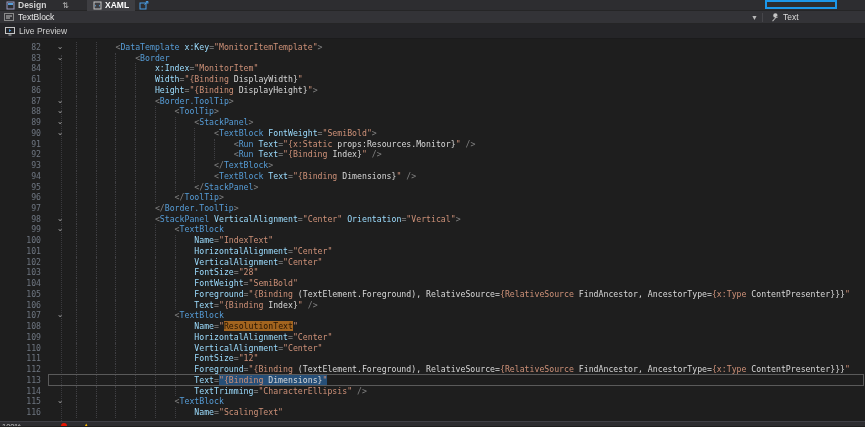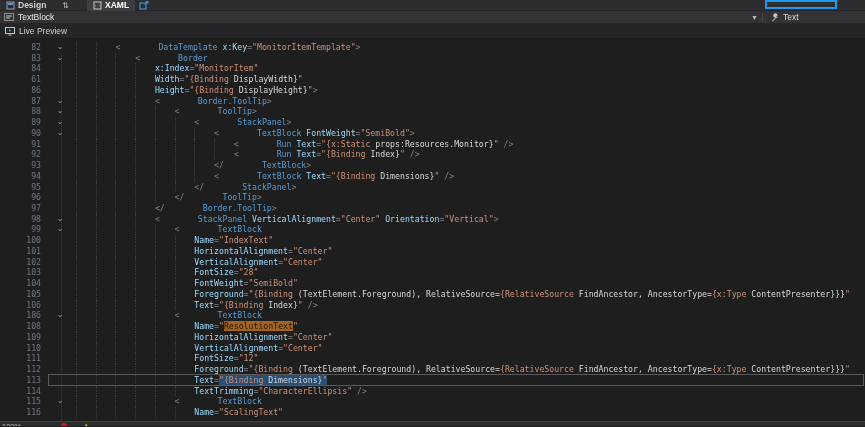--- a/index.html
+++ b/index.html
@@ -52,21 +52,21 @@
     flex:0 0 48px; text-align:right; padding-right:7px;
     color:#6e7681; user-select:none;
   }
   .fold {
     flex:0 0 24px; text-align:center; color:#9d9d9d;
     font-family:"DejaVu Sans", sans-serif; font-size:8px; line-height:9px;
   }
   .code { flex:1; white-space:pre; position:relative; padding-left:4px; color:#dcdcdc; overflow:hidden; }
   .guide { position:absolute; top:0; bottom:0; width:0; border-left:1px dotted #3f3f43; pointer-events:none; }
   .tk-d { color:#808080; }
-  .tk-e { color:#569cd6;margin-left:38px; }
+  .tk-e { color:#569cd6; }
   .tk-a { color:#9cdcfe; }
   .tk-s { color:#ce9178; }
   .tk-p { color:#d8d8d8; font-weight:normal; }
   .tk-t { color:#dcdcdc; }
   .tk-hl { background:#a2641f; color:#261503; }
   .sel { background:#264f78; }
   .row.cur::after {
     content:''; position:absolute; left:48px; right:1px; top:-1px; bottom:0;
     border:1px solid #5a5a5a; pointer-events:none;
   }
@@ -269,21 +269,21 @@
         <span class="gutter">105</span>
         <span class="fold"></span>
         <span class="code"><span class="guide" style="left: calc(0ch + 4px);"></span><span class="guide" style="left: calc(4ch + 4px);"></span><span class="guide" style="left: calc(8ch + 4px);"></span><span class="guide" style="left: calc(12ch + 4px);"></span><span class="guide" style="left: calc(16ch + 4px);"></span><span class="guide" style="left: calc(20ch + 4px);"></span>                        <span class="tk-a">Foreground</span><span class="tk-d">=</span><span class="tk-s">"{Binding </span><span class="tk-p">(TextElement.Foreground), RelativeSource=</span><span class="tk-s">{RelativeSource </span><span class="tk-p">FindAncestor, AncestorType=</span><span class="tk-s">{x:Type </span><span class="tk-p">ContentPresenter}}}</span><span class="tk-s">"</span></span>
       </div>
       <div class="row">
         <span class="gutter">106</span>
         <span class="fold"></span>
         <span class="code"><span class="guide" style="left: calc(0ch + 4px);"></span><span class="guide" style="left: calc(4ch + 4px);"></span><span class="guide" style="left: calc(8ch + 4px);"></span><span class="guide" style="left: calc(12ch + 4px);"></span><span class="guide" style="left: calc(16ch + 4px);"></span><span class="guide" style="left: calc(20ch + 4px);"></span>                        <span class="tk-a">Text</span><span class="tk-d">=</span><span class="tk-s">"{Binding </span><span class="tk-p">Index}</span><span class="tk-s">"</span><span class="tk-t"> </span><span class="tk-d">/&gt;</span></span>
       </div>
       <div class="row">
-        <span class="gutter">186</span>
+        <span class="gutter">107</span>
         <span class="fold">⌄</span>
         <span class="code"><span class="guide" style="left: calc(0ch + 4px);"></span><span class="guide" style="left: calc(4ch + 4px);"></span><span class="guide" style="left: calc(8ch + 4px);"></span><span class="guide" style="left: calc(12ch + 4px);"></span><span class="guide" style="left: calc(16ch + 4px);"></span>                    <span class="tk-d">&lt;</span><span class="tk-e">TextBlock</span></span>
       </div>
       <div class="row">
         <span class="gutter">108</span>
         <span class="fold"></span>
         <span class="code"><span class="guide" style="left: calc(0ch + 4px);"></span><span class="guide" style="left: calc(4ch + 4px);"></span><span class="guide" style="left: calc(8ch + 4px);"></span><span class="guide" style="left: calc(12ch + 4px);"></span><span class="guide" style="left: calc(16ch + 4px);"></span><span class="guide" style="left: calc(20ch + 4px);"></span>                        <span class="tk-a">Name</span><span class="tk-d">=</span><span class="tk-s">"</span><span class="tk-hl">ResolutionText</span><span class="tk-s">"</span></span>
       </div>
       <div class="row">
         <span class="gutter">109</span>

